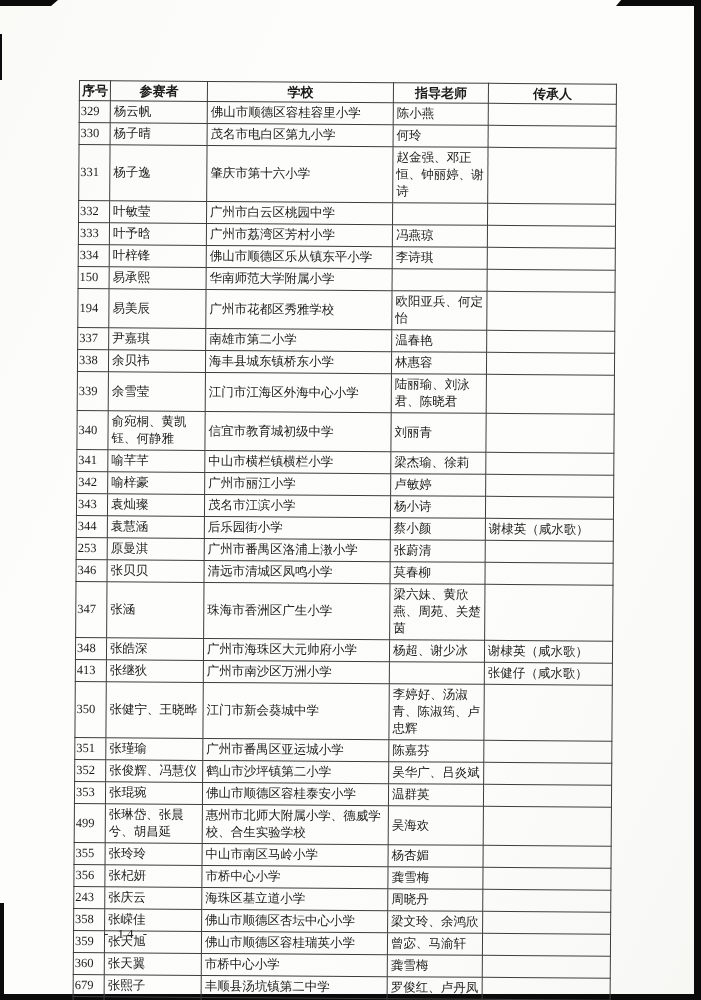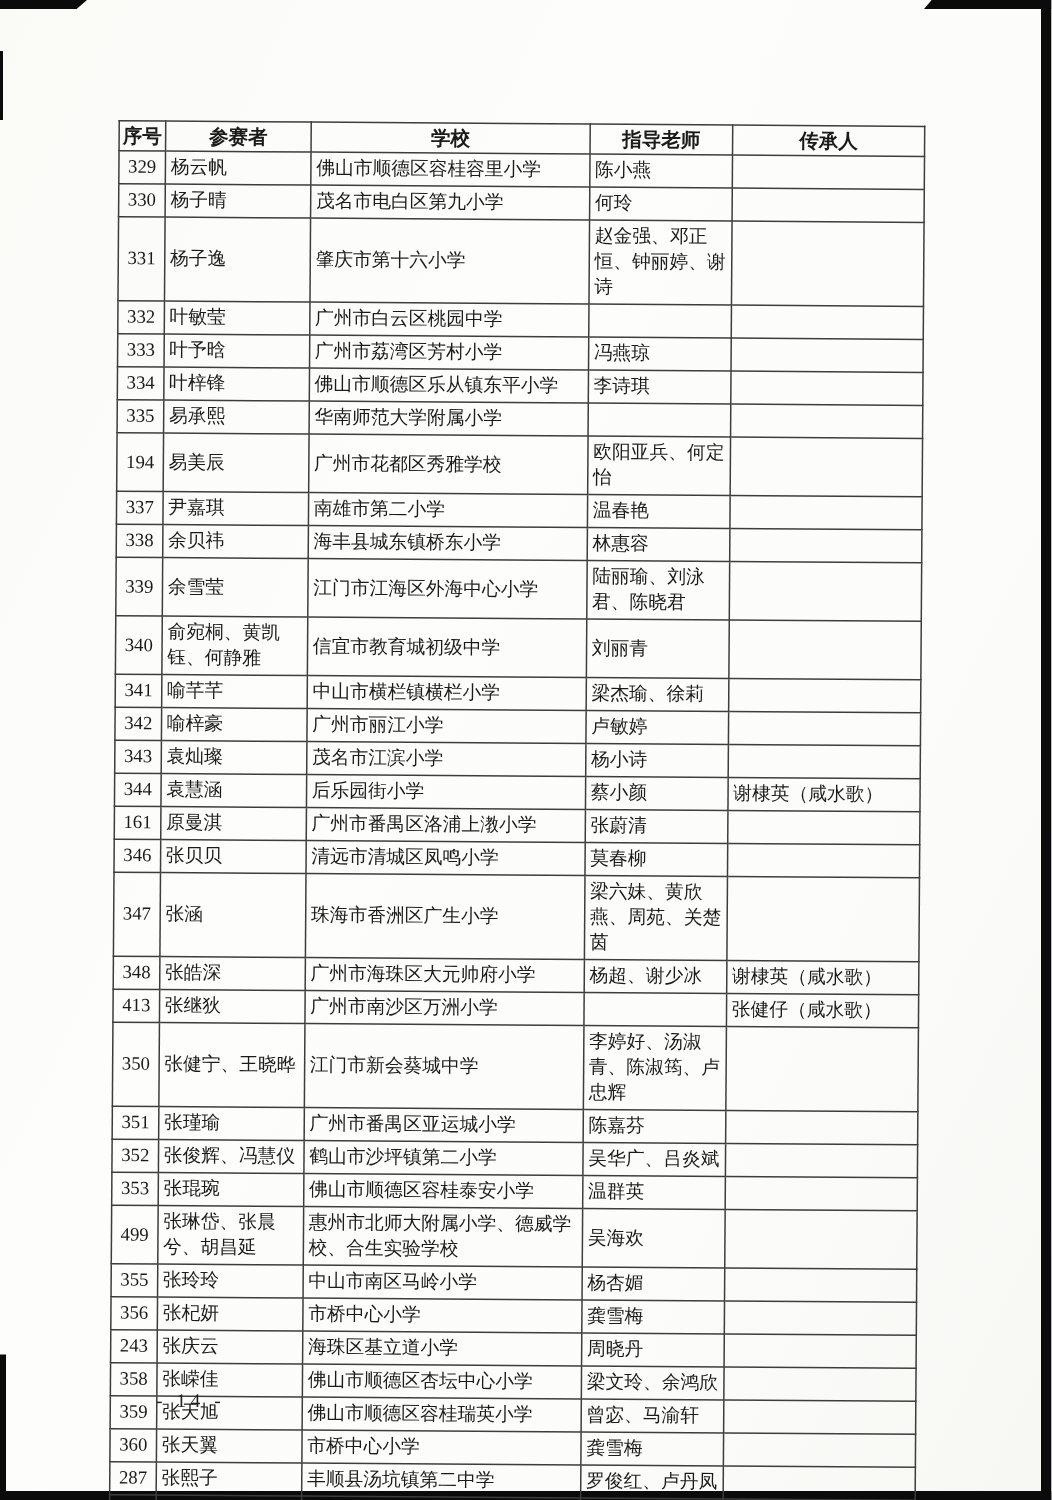--- a/index.html
+++ b/index.html
@@ -40,21 +40,21 @@
     vertical-align: middle;
     word-break: break-word;
     height: 17px;
   }
   th {
     font-weight: bold;
     font-size: 13px;
     text-align: center;
     padding: 1px 2px;
   }
-  td.col-no { text-align: center; padding: 2px 1px; margin-top: 43px; }
+  td.col-no { padding: 2px 1px; margin-top: 43px; }
   td.col-contestant, td.col-school, td.col-teacher, td.col-inheritor { text-align: left; }
 
   .page-number {
     position: absolute;
     left: 104px; top: 926px;
     font-size: 13px;
     letter-spacing: 3px;
     color: #202020;
   }
 </style>
@@ -123,21 +123,21 @@
           <td class="col-inheritor"></td>
         </tr>
         <tr>
           <td class="col-no">334</td>
           <td class="col-contestant">叶梓锋</td>
           <td class="col-school">佛山市顺德区乐从镇东平小学</td>
           <td class="col-teacher">李诗琪</td>
           <td class="col-inheritor"></td>
         </tr>
         <tr>
-          <td class="col-no">335</td>
+          <td class="col-no">150</td>
           <td class="col-contestant">易承熙</td>
           <td class="col-school">华南师范大学附属小学</td>
           <td class="col-teacher"></td>
           <td class="col-inheritor"></td>
         </tr>
         <tr>
           <td class="col-no">194</td>
           <td class="col-contestant">易美辰</td>
           <td class="col-school">广州市花都区秀雅学校</td>
           <td class="col-teacher">欧阳亚兵、何定怡</td>
@@ -193,21 +193,21 @@
           <td class="col-inheritor"></td>
         </tr>
         <tr>
           <td class="col-no">344</td>
           <td class="col-contestant">袁慧涵</td>
           <td class="col-school">后乐园街小学</td>
           <td class="col-teacher">蔡小颜</td>
           <td class="col-inheritor">谢棣英（咸水歌）</td>
         </tr>
         <tr>
-          <td class="col-no">161</td>
+          <td class="col-no">253</td>
           <td class="col-contestant">原曼淇</td>
           <td class="col-school">广州市番禺区洛浦上漖小学</td>
           <td class="col-teacher">张蔚清</td>
           <td class="col-inheritor"></td>
         </tr>
         <tr>
           <td class="col-no">346</td>
           <td class="col-contestant">张贝贝</td>
           <td class="col-school">清远市清城区凤鸣小学</td>
           <td class="col-teacher">莫春柳</td>
@@ -305,21 +305,21 @@
           <td class="col-inheritor"></td>
         </tr>
         <tr>
           <td class="col-no">360</td>
           <td class="col-contestant">张天翼</td>
           <td class="col-school">市桥中心小学</td>
           <td class="col-teacher">龚雪梅</td>
           <td class="col-inheritor"></td>
         </tr>
         <tr>
-          <td class="col-no">287</td>
+          <td class="col-no">679</td>
           <td class="col-contestant">张熙子</td>
           <td class="col-school">丰顺县汤坑镇第二中学</td>
           <td class="col-teacher">罗俊红、卢丹凤</td>
           <td class="col-inheritor"></td>
         </tr>
         <tr>
           <td class="col-no">362</td>
           <td class="col-contestant">张曦文</td>
           <td class="col-school">茂名市愉园中学小学部</td>
           <td class="col-teacher">蔡司金</td>

